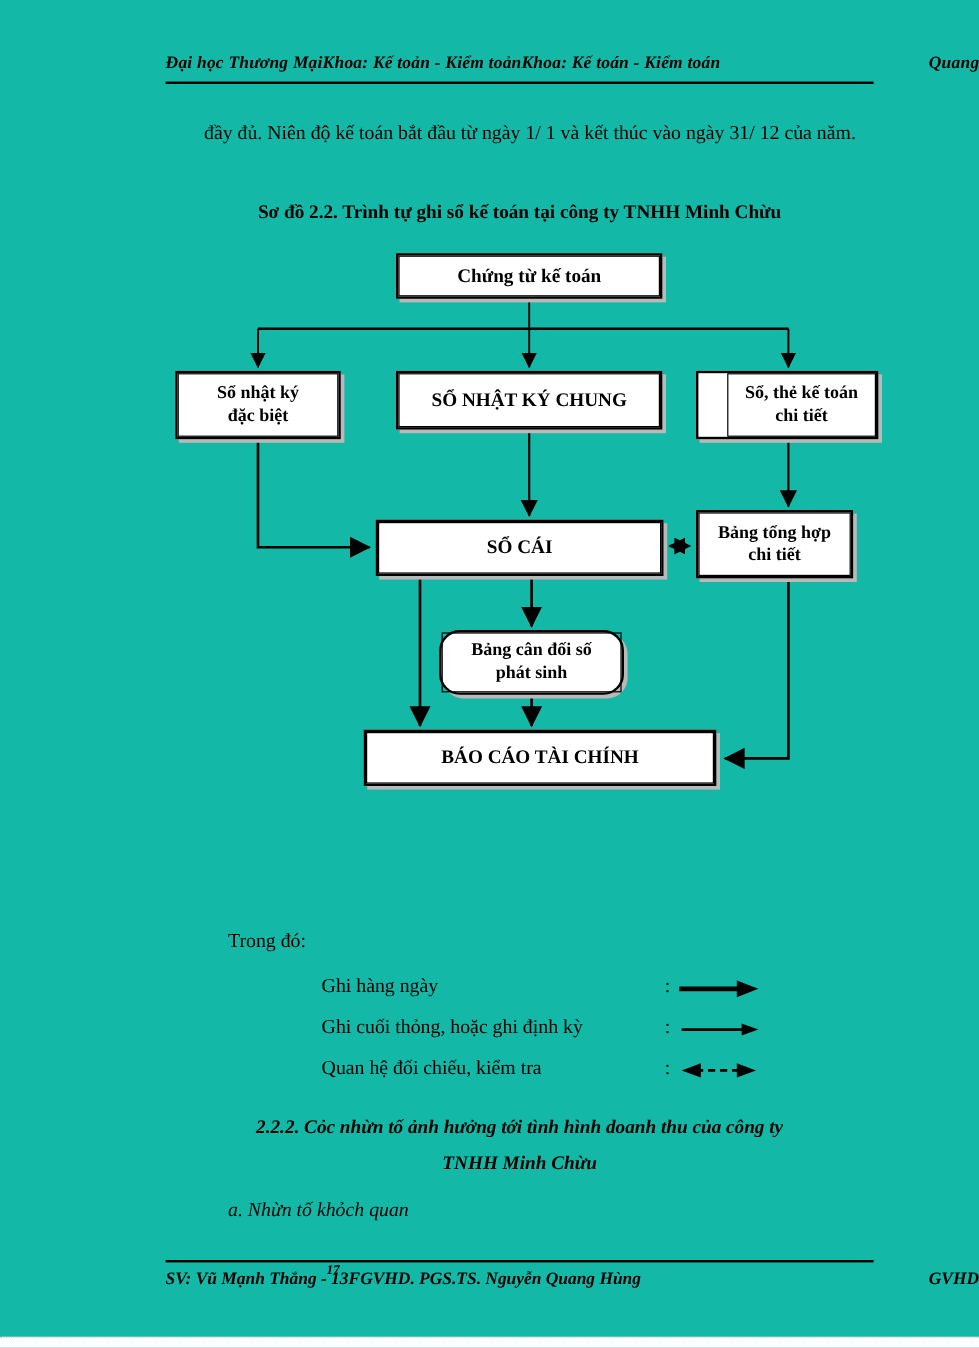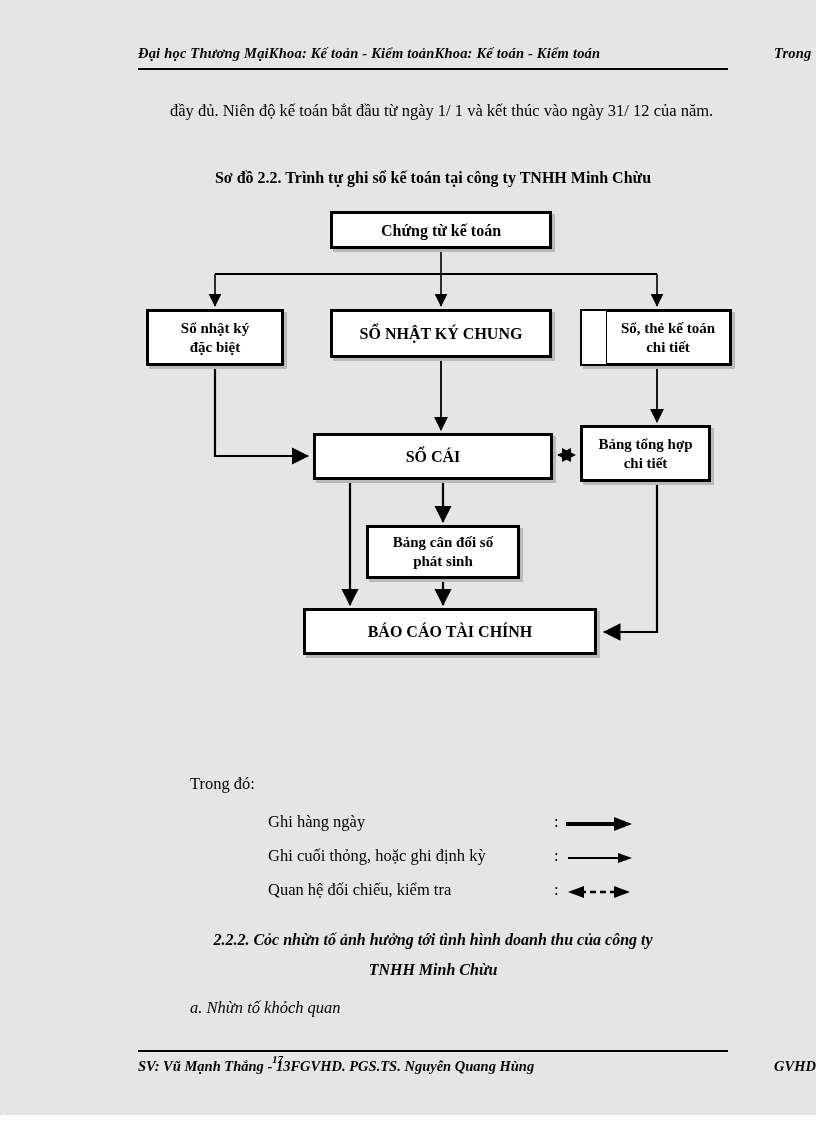--- a/index.html
+++ b/index.html
@@ -12,21 +12,21 @@
     height: 1123px;
     position: relative;
     font-family: "Liberation Serif", "DejaVu Serif", serif;
     color: #000000;
     overflow: hidden;
   }
 
   .page {
     position: absolute;
     inset: 0;
-    background: #e5e5e5;
+    background: #14b8a6;
   }
 
   
   .header {
     position: absolute;
     left: 138px;
     top: 44px;
     width: 678px;
     height: 26px;
   }
@@ -113,21 +113,21 @@
     box-sizing: border-box;
     padding: 0 4px;
   }
 
   #node-chungtu   { left: 330px; top: 15px;  width: 222px; height: 38px; font-size: 16px; }
   #node-nhatky-db { left: 146px; top: 113px; width: 138px; height: 57px; font-size: 15px; justify-content: center; }
   #node-nkchung   { left: 330px; top: 113px; width: 222px; height: 49px; font-size: 16px; }
   #node-sothe     { left: 580px; top: 113px; width: 152px; height: 57px; font-size: 15px; padding-left: 24px; }
   #node-socai     { left: 313px; top: 237px; width: 240px; height: 47px; font-size: 16px; }
   #node-bangth    { left: 580px; top: 229px; width: 131px; height: 57px; font-size: 15px; }
-  #node-bangcd    { left: 366px; top: 329px; width: 154px; height: 54px; font-size: 15px; }
+  #node-bangcd    { left: 366px; top: 329px; width: 154px; height: 54px; font-size: 15px; border-radius: 17px; }
   #node-bctc      { left: 303px; top: 412px; width: 294px; height: 47px; font-size: 16px; }
 
   
   .legend-title {
     position: absolute;
     left: 190px;
     top: 774px;
     font-size: 16.5px;
   }
   .legend {
@@ -229,21 +229,21 @@
     border-top: 1px dotted #cfcfcf;
   }
 </style>
 </head>
 <body>
 
 <div class="page">
 
   <div class="header">
     <div class="header-text header-left">Đại học Thương MạiKhoa: Kế toản - Kiểm toảnKhoa: Kế toán - Kiểm toán</div>
-    <div class="header-text header-right">Trong</div>
+    <div class="header-text header-right">Quang</div>
   </div>
   <div class="header-rule"></div>
 
   <div class="para"><span class="indent"></span><span>đầy đủ. Niên độ kế toán bắt đầu từ ngày 1/ 1 và kết thúc vào ngày 31/ 12 của năm.</span></div>
 
   <div class="fig-caption">Sơ đồ 2.2. Trình tự ghi sổ kế toán tại công ty TNHH Minh Chừu</div>
 
   <div class="chart">
 
     <svg width="816" height="490">

